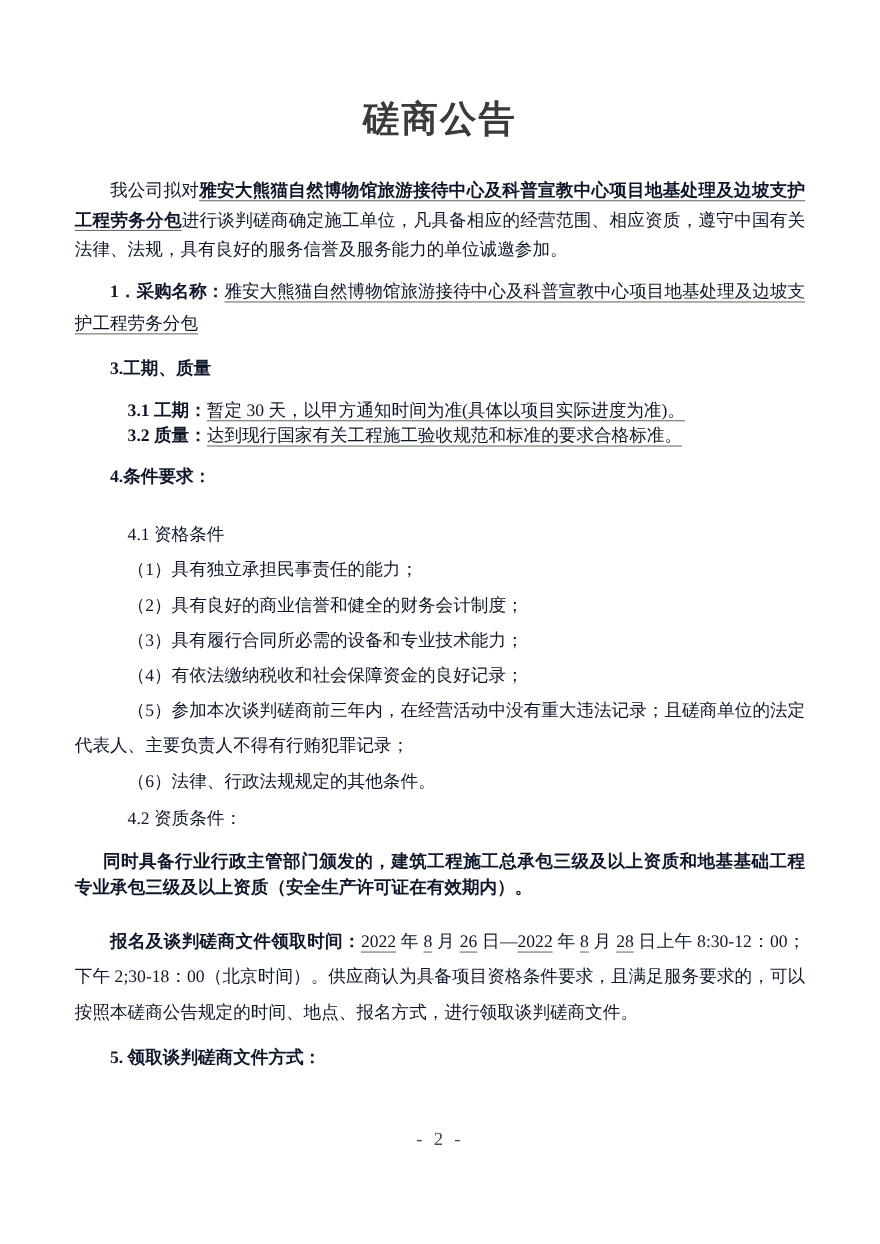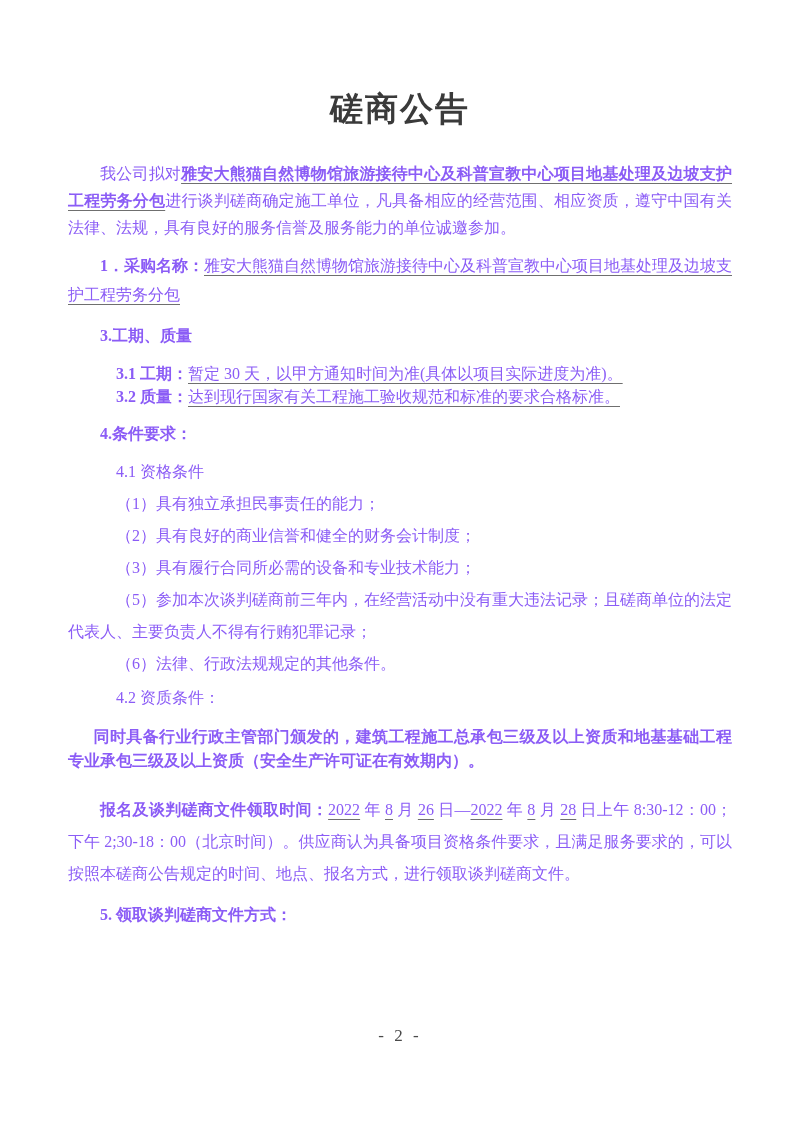--- a/index.html
+++ b/index.html
@@ -22,41 +22,41 @@
     font-weight: bold;
     text-align: center;
     letter-spacing: 2px;
     color: #3a3a3a;
   }
   p {
     margin: 0;
     font-size: 16px;
     line-height: 27px;
     text-align: justify;
-    color: #8b5cf6;
+    color: #0f172a;
   }
   .b { font-weight: bold; }
   .u {
     text-decoration: underline;
     text-underline-offset: 4px;
     text-decoration-color: #6f6f6f;
     text-decoration-thickness: 1px;
   }
   .pre { white-space: pre-wrap; }
   .ind2 { text-indent: 2em; }
   .ind3 { text-indent: 3em; }
 
   .intro      { margin-top: 28px; line-height: 27px; }
   .p-item1    { margin-top: 10px; line-height: 29px; }
   .p-item2    { margin-top: 8px;  line-height: 21px; }
   .h-item3    { margin-top: 16px; line-height: 21px; }
   .p-31       { margin-top: 16px; line-height: 23px; }
   .p-32       { line-height: 23px; }
   .h-item4    { margin-top: 15px; line-height: 21px; }
-  .p-41       { margin-top: 12px; line-height: 32px; }
+  .p-41       { margin-top: 27px; line-height: 32px; }
   .cond       { line-height: 32px; }
   .p-42       { line-height: 32px; margin-top: 2px; }
   .p-cred     { margin-top: 11px; line-height: 24px; text-indent: 1.6em; }
   .p-reg      { margin-top: 21px; line-height: 32px; }
   .p-5        { margin-top: 9px;  line-height: 32px; }
   .p-onsite   { line-height: 32px; }
   .p-online   { line-height: 32px; letter-spacing: 6.5px; }
   .footer {
     position: absolute;
     top: 1026px;
@@ -86,20 +86,21 @@
 
   <p class="p-32 ind3"><span class="b pre">3.2 质量：</span><span class="u">达到现行国家有关工程施工验收规范和标准的要求合格标准。</span></p>
 
   <p class="h-item4 ind2 b">4.条件要求：</p>
 
   <p class="p-41 ind3">4.1 资格条件</p>
 
   <p class="cond ind3">（1）具有独立承担民事责任的能力；</p>
   <p class="cond ind3">（2）具有良好的商业信誉和健全的财务会计制度；</p>
   <p class="cond ind3">（3）具有履行合同所必需的设备和专业技术能力；</p>
+  <p class="cond ind3">（4）有依法缴纳税收和社会保障资金的良好记录；</p>
   <p class="cond ind3">（5）参加本次谈判磋商前三年内，在经营活动中没有重大违法记录；且磋商单位的法定代表人、主要负责人不得有行贿犯罪记录；</p>
   <p class="cond ind3">（6）法律、行政法规规定的其他条件。</p>
 
   <p class="p-42 ind3">4.2 资质条件：</p>
 
   <p class="p-cred b">同时具备行业行政主管部门颁发的，建筑工程施工总承包三级及以上资质和地基基础工程专业承包三级及以上资质（安全生产许可证在有效期内）。</p>
 
   <p class="p-reg ind2"><span class="b pre">报名及谈判磋商文件领取时间：</span><span class="u pre">2022</span><span class="pre"> 年 </span><span class="u pre">8</span><span class="pre"> 月 </span><span class="u pre">26</span><span class="pre"> 日—</span><span class="u pre">2022</span><span class="pre"> 年 </span><span class="u pre">8</span><span class="pre"> 月 </span><span class="u pre">28</span><span class="pre"> 日上午 8:30-12：00；下午 2;30-18：00（北京时间）。供应商认为具备项目资格条件要求，且满足服务要求的，可以按照本磋商公告规定的时间、地点、报名方式，进行领取谈判磋商文件。</span></p>
 
   <p class="p-5 ind2 b">5. 领取谈判磋商文件方式：</p>

